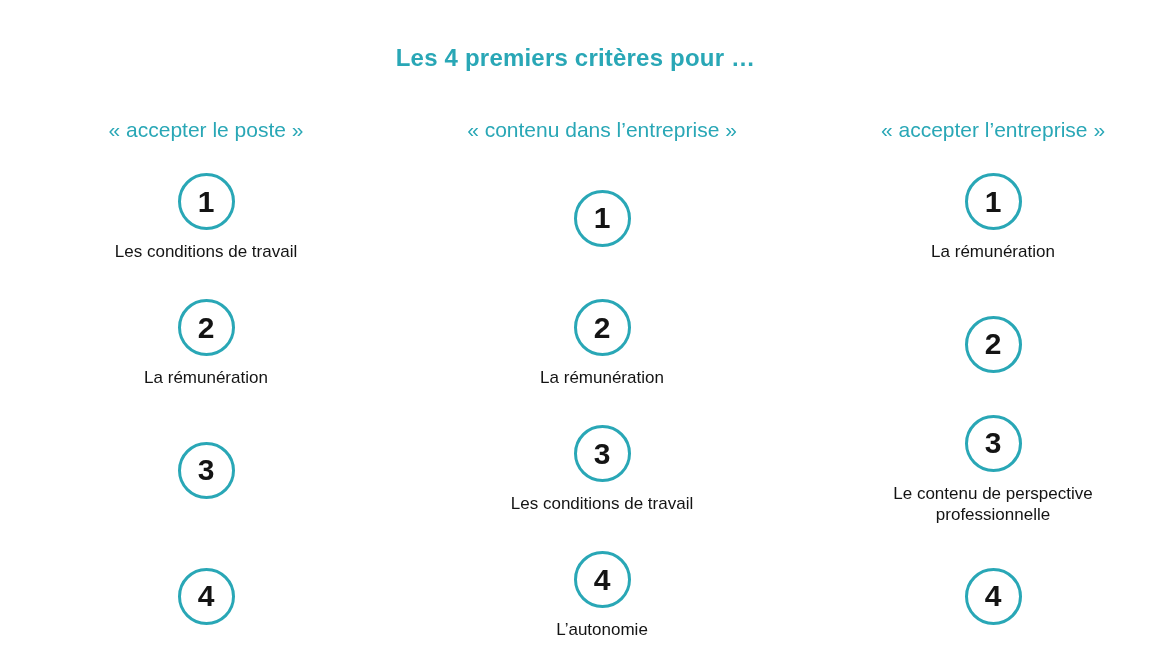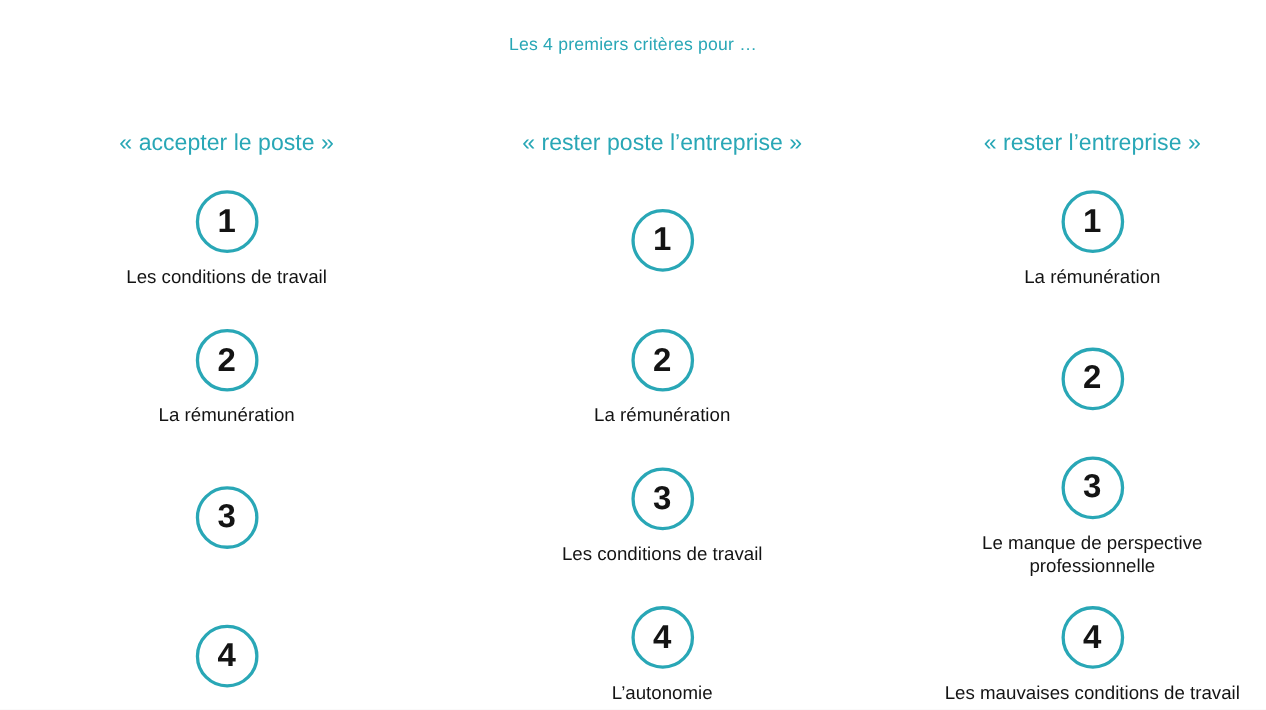--- a/index.html
+++ b/index.html
@@ -11,26 +11,26 @@
   .slide {
     position: relative;
     width: 1151px;
     height: 645px;
     background: var(--bg);
     overflow: hidden;
     margin: 0 auto;
   }
   .title {
     position: absolute;
-    top: 32px;
+    top: 44px;
     left: 0;
     width: 100%;
     text-align: center;
-    font-size: 16px;
-    font-weight: normal;
+    font-size: 24px;
+    font-weight: bold;
     color: var(--accent);
     letter-spacing: 0.2px;
   }
   .column {
     position: absolute;
     top: 17px;
     height: 100%;
   }
   .col-1 { left: 6px;   width: 400px; }
   .col-2 { left: 412px; width: 380px; }
@@ -101,54 +101,53 @@
       <div class="item">
         <div class="rank-badge">3</div>
       </div>
       <div class="item">
         <div class="rank-badge">4</div>
       </div>
     </div>
   </div>
 
   <div class="column col-2">
-    <div class="col-header">« rester poste l’entreprise »</div>
+    <div class="col-header">« contenu dans l’entreprise »</div>
     <div class="items">
       <div class="item">
         <div class="rank-badge">1</div>
       </div>
       <div class="item">
         <div class="rank-badge">2</div>
         <div class="criteria-label">La rémunération</div>
       </div>
       <div class="item">
         <div class="rank-badge">3</div>
         <div class="criteria-label">Les conditions de travail</div>
       </div>
       <div class="item">
         <div class="rank-badge">4</div>
         <div class="criteria-label">L’autonomie</div>
       </div>
     </div>
   </div>
 
   <div class="column col-3">
-    <div class="col-header">« rester l’entreprise »</div>
+    <div class="col-header">« accepter l’entreprise »</div>
     <div class="items">
       <div class="item">
         <div class="rank-badge">1</div>
         <div class="criteria-label">La rémunération</div>
       </div>
       <div class="item">
         <div class="rank-badge">2</div>
       </div>
       <div class="item">
         <div class="rank-badge">3</div>
-        <div class="criteria-label">Le manque de perspective
+        <div class="criteria-label">Le contenu de perspective
 professionnelle</div>
       </div>
       <div class="item">
         <div class="rank-badge">4</div>
-        <div class="criteria-label">Les mauvaises conditions de travail</div>
       </div>
     </div>
   </div>
 </div>
 
 </body></html>

